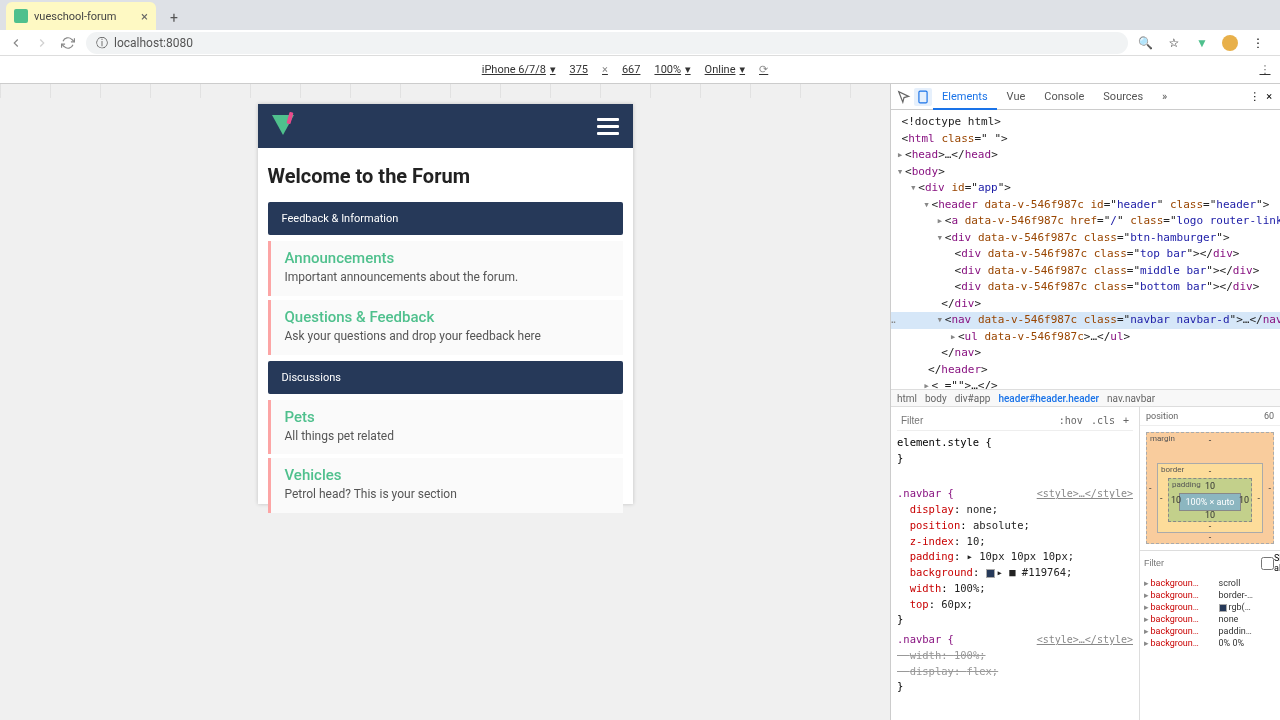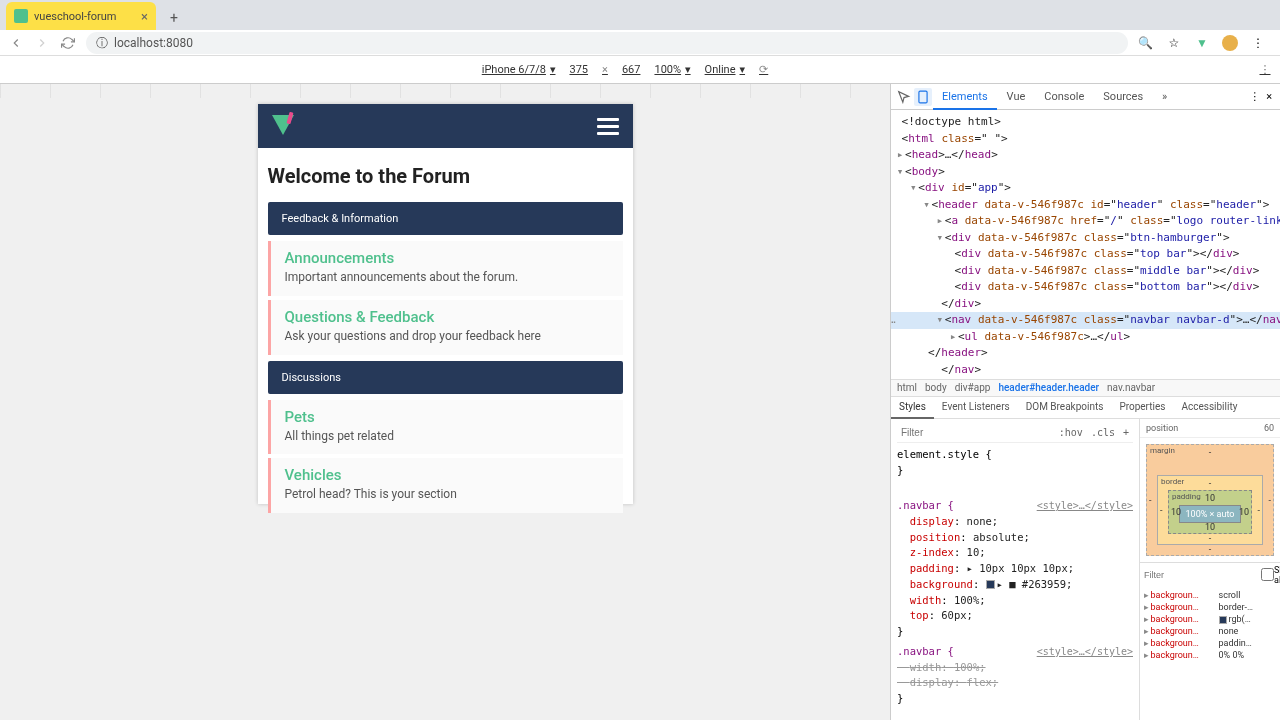--- a/index.html
+++ b/index.html
@@ -1,21 +1,21 @@
 <!DOCTYPE html>
 <html><head>
 <meta charset="utf-8">
 <style>
 * { margin: 0; padding: 0; box-sizing: border-box; }
 body { font-family: -apple-system, BlinkMacSystemFont, "Segoe UI", Roboto, sans-serif; font-size: 12px; background: #fff; overflow: hidden; }
 
 
 .browser-chrome { height: 56px; background: #fff; border-bottom: 1px solid #ddd; }
 .tab-bar { height: 30px; background: #dee1e6; display: flex; align-items: flex-end; padding-left: 6px; }
-.tab { background: #fde047; height: 28px; min-width: 150px; border-radius: 6px 6px 0 0; display: flex; align-items: center; padding: 0 8px; font-size: 11px; color: #444; gap: 6px; }
+.tab { background: #fef9c3; height: 28px; min-width: 150px; border-radius: 6px 6px 0 0; display: flex; align-items: center; padding: 0 8px; font-size: 11px; color: #444; gap: 6px; }
 .tab-favicon { width: 14px; height: 14px; background: #4fc08d; border-radius: 2px; }
 .tab-close { margin-left: auto; font-size: 13px; color: #666; cursor: pointer; }
 .new-tab { width: 24px; height: 24px; display: flex; align-items: center; justify-content: center; color: #555; font-size: 14px; margin-left: 6px; }
 .addr-bar { height: 26px; display: flex; align-items: center; padding: 0 8px; gap: 10px; }
 .nav-btn { width: 16px; height: 16px; color: #888; display: flex; align-items: center; justify-content: center; }
 .nav-btn svg { width: 14px; height: 14px; }
 .url-box { flex: 1; background: #f1f3f4; border-radius: 12px; height: 22px; display: flex; align-items: center; padding: 0 10px; font-size: 12px; color: #555; gap: 6px; }
 .addr-icons { display: flex; gap: 12px; align-items: center; padding-right: 6px; }
 .addr-icons span { width: 16px; height: 16px; display: flex; align-items: center; justify-content: center; }
 .avatar-circle { width: 18px; height: 18px; border-radius: 50%; background: #e8b04a; }
@@ -245,61 +245,54 @@
       <div class="dom-line">&nbsp;&nbsp;<span class="tw">▾</span>&lt;<span class="tg">div</span> <span class="at">id</span>="<span class="av">app</span>"&gt;</div>
       <div class="dom-line">&nbsp;&nbsp;&nbsp;&nbsp;<span class="tw">▾</span>&lt;<span class="tg">header</span> <span class="at">data-v-546f987c</span> <span class="at">id</span>="<span class="av">header</span>" <span class="at">class</span>="<span class="av">header</span>"&gt;</div>
       <div class="dom-line">&nbsp;&nbsp;&nbsp;&nbsp;&nbsp;&nbsp;<span class="tw">▸</span>&lt;<span class="tg">a</span> <span class="at">data-v-546f987c</span> <span class="at">href</span>="<span class="av">/</span>" <span class="at">class</span>="<span class="av">logo router-link-exact-active router-link-active</span>"&gt;…&lt;/&gt;</div>
       <div class="dom-line">&nbsp;&nbsp;&nbsp;&nbsp;&nbsp;&nbsp;<span class="tw">▾</span>&lt;<span class="tg">div</span> <span class="at">data-v-546f987c</span> <span class="at">class</span>="<span class="av">btn-hamburger</span>"&gt;</div>
       <div class="dom-line">&nbsp;&nbsp;&nbsp;&nbsp;&nbsp;&nbsp;&nbsp;&nbsp;&nbsp;&lt;<span class="tg">div</span> <span class="at">data-v-546f987c</span> <span class="at">class</span>="<span class="av">top bar</span>"&gt;&lt;/<span class="tg">div</span>&gt;</div>
       <div class="dom-line">&nbsp;&nbsp;&nbsp;&nbsp;&nbsp;&nbsp;&nbsp;&nbsp;&nbsp;&lt;<span class="tg">div</span> <span class="at">data-v-546f987c</span> <span class="at">class</span>="<span class="av">middle bar</span>"&gt;&lt;/<span class="tg">div</span>&gt;</div>
       <div class="dom-line">&nbsp;&nbsp;&nbsp;&nbsp;&nbsp;&nbsp;&nbsp;&nbsp;&nbsp;&lt;<span class="tg">div</span> <span class="at">data-v-546f987c</span> <span class="at">class</span>="<span class="av">bottom bar</span>"&gt;&lt;/<span class="tg">div</span>&gt;</div>
       <div class="dom-line">&nbsp;&nbsp;&nbsp;&nbsp;&nbsp;&nbsp;&nbsp;&lt;/<span class="tg">div</span>&gt;</div>
       <div class="dom-line hl">&nbsp;&nbsp;&nbsp;&nbsp;&nbsp;&nbsp;<span class="tw">▾</span>&lt;<span class="tg">nav</span> <span class="at">data-v-546f987c</span> <span class="at">class</span>="<span class="av">navbar navbar-d</span>"&gt;…&lt;/<span class="tg">nav</span>&gt;</div>
       <div class="dom-line">&nbsp;&nbsp;&nbsp;&nbsp;&nbsp;&nbsp;&nbsp;&nbsp;<span class="tw">▸</span>&lt;<span class="tg">ul</span> <span class="at">data-v-546f987c</span>&gt;…&lt;/<span class="tg">ul</span>&gt;</div>
+      <div class="dom-line">&nbsp;&nbsp;&nbsp;&nbsp;&nbsp;&nbsp;&nbsp;&lt;/<span class="tg">nav</span>&gt;</div>
       <div class="dom-line">&nbsp;&nbsp;&nbsp;&nbsp;&nbsp;&lt;/<span class="tg">header</span>&gt;</div>
-      <div class="dom-line">&nbsp;&nbsp;&nbsp;&nbsp;&nbsp;&nbsp;&nbsp;&lt;/<span class="tg">nav</span>&gt;</div>
       <div class="dom-line">&nbsp;&nbsp;&nbsp;&nbsp;<span class="tw">▸</span>&lt; =""&gt;…&lt;/&gt;</div>
 
     </div>
 
     <div class="dt-crumb">
       <span>html</span>
       <span>body</span>
       <span>div#app</span>
       <span class="sel">header#header.header</span>
       <span>nav.navbar</span>
     </div>
 
-    <div class="styles-head">
-      <span class="sp-tab active">Styles</span>
-      <span class="sp-tab">Event Listeners</span>
-      <span class="sp-tab">DOM Breakpoints</span>
-      <span class="sp-tab">Properties</span>
-      <span class="sp-tab">Accessibility</span>
-    </div>
 
     <div class="styles-body">
       <div class="rules">
         <div class="filter-row">
           <input placeholder="Filter" style="">
           <span class="filter-ctrl">:hov</span>
           <span class="filter-ctrl">.cls</span>
           <span class="filter-ctrl">+</span>
         </div>
         <div class="rule-block"><span>element.style {</span><br>}</div>
         <div class="rule-block">
           <br>
           <span class="src-link">&lt;style&gt;…&lt;/style&gt;</span>
           <span class="sel-txt">.navbar {</span><br>
           <div id="props1">
               <div>&nbsp;&nbsp;<span class="prop">display</span>: <span class="val">none;</span></div>
               <div>&nbsp;&nbsp;<span class="prop">position</span>: <span class="val">absolute;</span></div>
               <div>&nbsp;&nbsp;<span class="prop">z-index</span>: <span class="val">10;</span></div>
               <div>&nbsp;&nbsp;<span class="prop">padding</span>: <span class="val">▸ 10px 10px 10px;</span></div>
-              <div>&nbsp;&nbsp;<span class="prop">background</span>: <span class="swatch" style="background:#263959"></span><span class="val">▸ ■ #263959;</span></div>
+              <div>&nbsp;&nbsp;<span class="prop">background</span>: <span class="swatch" style="background:#263959"></span><span class="val">▸ ■ #119764;</span></div>
               <div>&nbsp;&nbsp;<span class="prop">width</span>: <span class="val">100%;</span></div>
               <div>&nbsp;&nbsp;<span class="prop">top</span>: <span class="val">60px;</span></div>
             </div>
           }
         </div>
         <div class="rule-block">
           <span class="src-link">&lt;style&gt;…&lt;/style&gt;</span>
           <span class="sel-txt">.navbar {</span><br>
           <div id="props2">
               <div class="struck">&nbsp;&nbsp;<span class="prop">width</span>: <span class="val">100%;</span></div>

